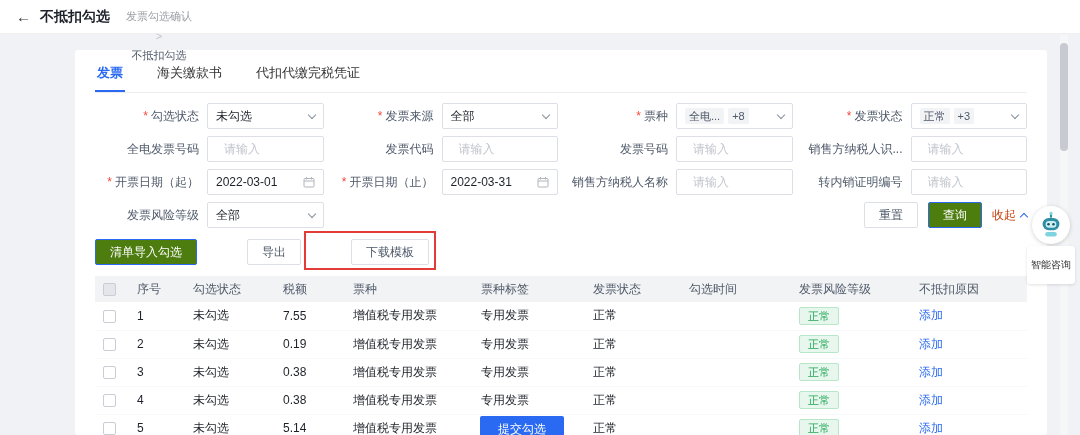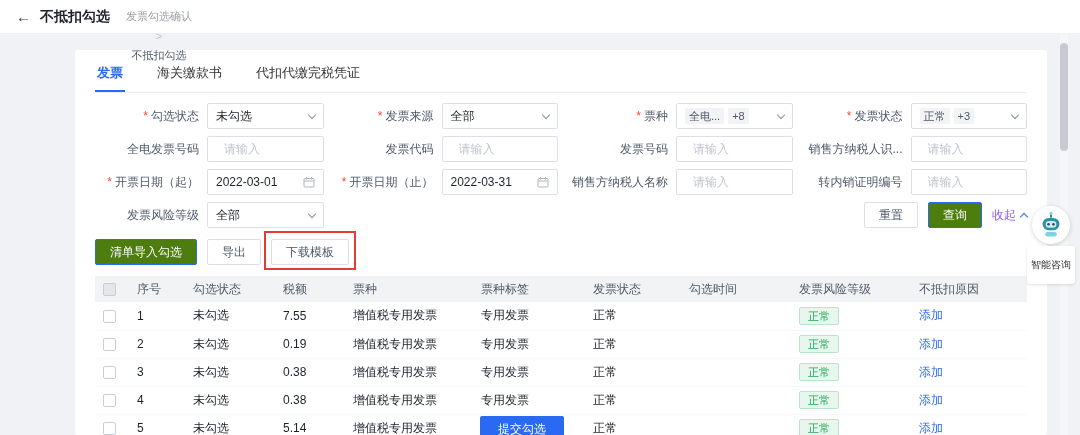--- a/index.html
+++ b/index.html
@@ -46,23 +46,23 @@
   .chip { background:#f2f3f5; color:#4e5969; border-radius:2px; padding:0 4px; font-size:11px;
           line-height:16px; margin-right:4px; flex-shrink:0; }
   .inp { flex:1; min-width:0; height:26px; border:1px solid #dcdfe6; border-radius:2px;
          padding:0 16px; font-size:12px; color:#1d2129; outline:none; }
   .inp::placeholder { color:#c1c5cc; }
   .cal-icon { flex-shrink:0; margin-left:4px; }
   .row4-right { grid-column:2 / 5; display:flex; justify-content:flex-end; align-items:center; gap:10px; height:26px; }
   
   .btn { height:26px; font-size:12px; border-radius:2px; padding:0 14px;
          display:inline-flex; align-items:center; justify-content:center; cursor:pointer; white-space:nowrap; }
-  .btn-outline { background:#fff; border:1px solid #dcdfe6; color:#4e5969; }
+  .btn-outline { background:#fff; border:1px solid #dcdfe6; color:#4e5969;margin-left:40px; }
   .btn-primary { background:#4d7c0f; border:1px solid #2a6af2; color:#fff; }
-  .collapse-link { color:#8b5cf6; font-size:12px; display:inline-flex; align-items:center; gap:5px; cursor:pointer; }
+  .collapse-link { color:#c2410c; font-size:12px; display:inline-flex; align-items:center; gap:5px; cursor:pointer; }
   .actions { margin-top:11px; display:flex; align-items:center; gap:10px; }
   .anno-wrap { position:relative; display:inline-block; }
   .annotation { position:absolute; left:-7px; right:-7px; top:-8px; bottom:-5px;
                 border:2px solid #e23c39; pointer-events:none; }
   
   table { width:100%; border-collapse:collapse; font-size:12px; margin-top:11px; table-layout:fixed; }
   thead th { background:#f2f3f5; color:#4e5969; font-weight:normal; height:26px;
              text-align:left; padding:0 8px; white-space:nowrap; overflow:hidden; }
   tbody td { height:28px; padding:0 8px; color:#1d2129; border-bottom:1px solid #f7f8fa;
              white-space:nowrap; overflow:hidden; }

